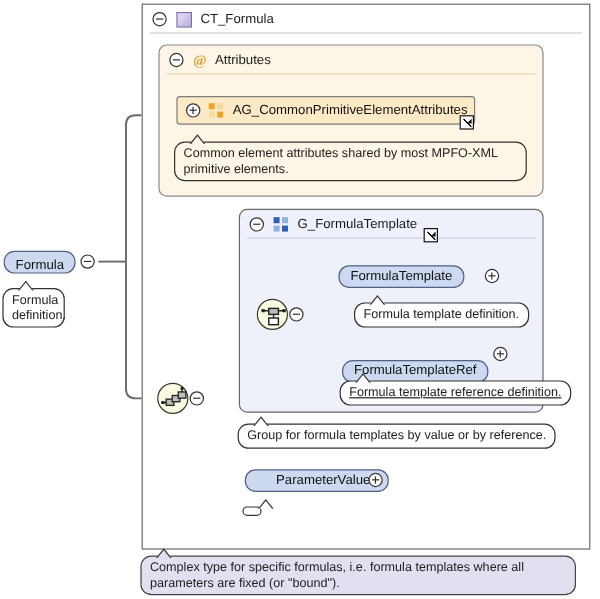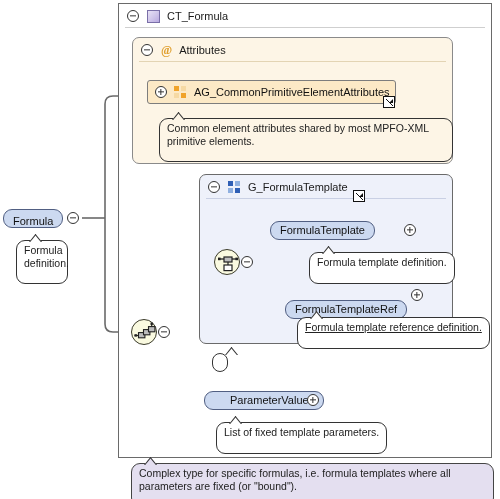--- a/index.html
+++ b/index.html
@@ -33,26 +33,25 @@
     height: 19px;
     white-space: nowrap;
   }
 
   
   .callout {
     position: absolute;
     border: 1.2px solid #333;
     border-radius: 9px;
     background: #fff;
-    padding: 3px 7px 14px 7px;
+    padding: 3px 7px 3px 7px;
     font-size: 10.5px;
     line-height: 12.5px;
     color: #222;
     white-space: nowrap;
-    margin-left: 14px;
   }
   .callout.wrap { white-space: normal; }
   
   .callout .tail {
     position: absolute;
     top: -7px; left: 12px;
     width: 15px; height: 8px;
     overflow: hidden;
   }
   .callout .tail:before {
@@ -277,40 +276,41 @@
       <rect x="3" y="7.6" width="2.6" height="2.6" fill="#222"></rect>
       <rect x="9" y="7" width="8" height="5" fill="#bdbdbd" stroke="#222" stroke-width="1.2"></rect>
       <line x1="17" y1="9" x2="23" y2="9" stroke="#222" stroke-width="1.3"></line>
       <rect x="20.4" y="7.6" width="2.6" height="2.6" fill="#222"></rect>
       <line x1="13" y1="12" x2="13" y2="15" stroke="#222" stroke-width="1.2"></line>
       <rect x="9" y="15" width="8" height="5.6" fill="#fff" stroke="#222" stroke-width="1.2"></rect>
     </svg>
   </div>
   <span class="pm pm-abs" style="left:241px; top:256px;"></span>
 
-  <div class="elembox abs" style="left:270px; top:221px;">
+  <div class="elembox abs" style="left:282px; top:221px;">
     <span>FormulaTemplate</span>
   </div>
   <span class="pm plus pm-abs" style="left:404px; top:224px;"></span>
   <div class="callout white" style="left:295px; top:252px;">
     <span class="tail"></span>
     <span>Formula template definition.</span>
   </div>
 
   <div class="elembox abs" style="left:285px; top:286px;margin-top:14px;">
     <span>FormulaTemplateRef</span>
   </div>
   <span class="pm plus pm-abs" style="left:411px; top:289px;"></span>
   <div class="callout white" style="left:283px; top:317px;text-decoration:underline;">
     <span class="tail"></span>
     <span>Formula template reference definition.</span>
   </div>
 
   <div class="callout white" style="left:198px; top:353px;">
     <span class="tail"></span>
+    <span>Group for formula templates by value or by reference.</span>
   </div>
 
   <div class="comp" style="left:131px; top:319px;">
     <svg width="26" height="26" viewBox="0 0 26 26">
       <line x1="2.5" y1="15.5" x2="7" y2="15.5" stroke="#222" stroke-width="1.3"></line>
       <rect x="2.5" y="14.2" width="2.4" height="2.4" fill="#222"></rect>
       <rect x="6.5" y="12.6" width="6.4" height="5.2" fill="#bdbdbd" stroke="#222" stroke-width="1.1"></rect>
       <rect x="11.5" y="9.6" width="6.4" height="5.2" fill="#bdbdbd" stroke="#222" stroke-width="1.1"></rect>
       <rect x="16.5" y="6.6" width="6.4" height="5.2" fill="#bdbdbd" stroke="#222" stroke-width="1.1"></rect>
       <line x1="19.7" y1="6.6" x2="19.7" y2="3.5" stroke="#222" stroke-width="1.2"></line>
@@ -318,21 +318,20 @@
     </svg>
   </div>
   <span class="pm pm-abs" style="left:158px; top:326px;"></span>
 
   <div class="elembox abs" style="left:204px; top:391px;padding-left:25px;">
     <span>ParameterValues</span>
   </div>
   <span class="pm plus pm-abs" style="left:307px; top:394px;"></span>
   <div class="callout white" style="left:202px; top:422px;">
     <span class="tail"></span>
-    <span>List of fixed template parameters.</span>
   </div>
 
   <div class="elembox abs" style="left:3px; top:209px;align-items:flex-end;">
     <span>Formula</span>
   </div>
   <span class="pm pm-abs" style="left:67px; top:212px;"></span>
   <div class="callout white wrap" style="left:2px; top:240px; width:52px;">
     <span class="tail"></span>
     <span>Formula definition.</span>
   </div>

